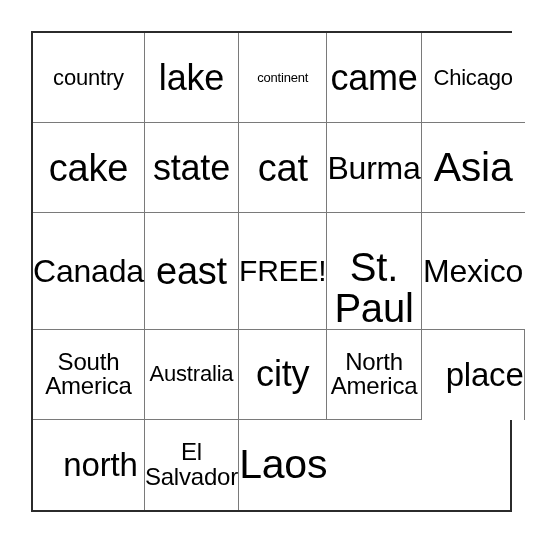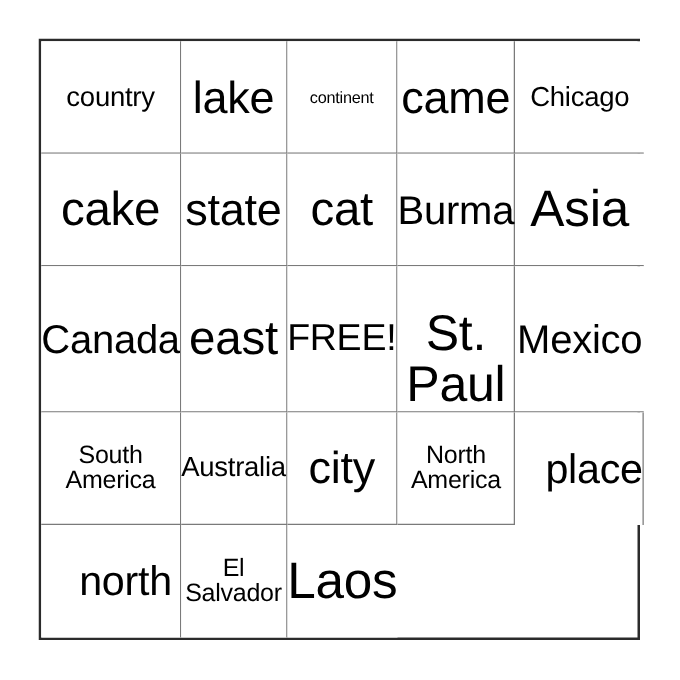--- a/index.html
+++ b/index.html
@@ -64,21 +64,21 @@
   .fs-lg   { font-size: 36px; }
   .fs-mdl  { font-size: 33px; padding-left: 24px; }
   .fs-md   { font-size: 30px; }
   .fs-sm   { font-size: 32px; }
   .fs-xs   { font-size: 22px; }
   .fs-xxs  { font-size: 13px; }
 
   
   .two-line { line-height: 1.02; }
   .two-line.fs-big { font-size: 40px; margin-top: 34px; }
-  .two-line.fs-mid { font-size: 20px; }
+  .two-line.fs-mid { font-size: 24px; }
 </style>
 </head>
 <body>
 
 <div id="bingo-card">
   <div class="bingo-grid">
       <div class="bingo-cell">
         <span class="cell-text fs-xs">country</span>
       </div>
       <div class="bingo-cell">

